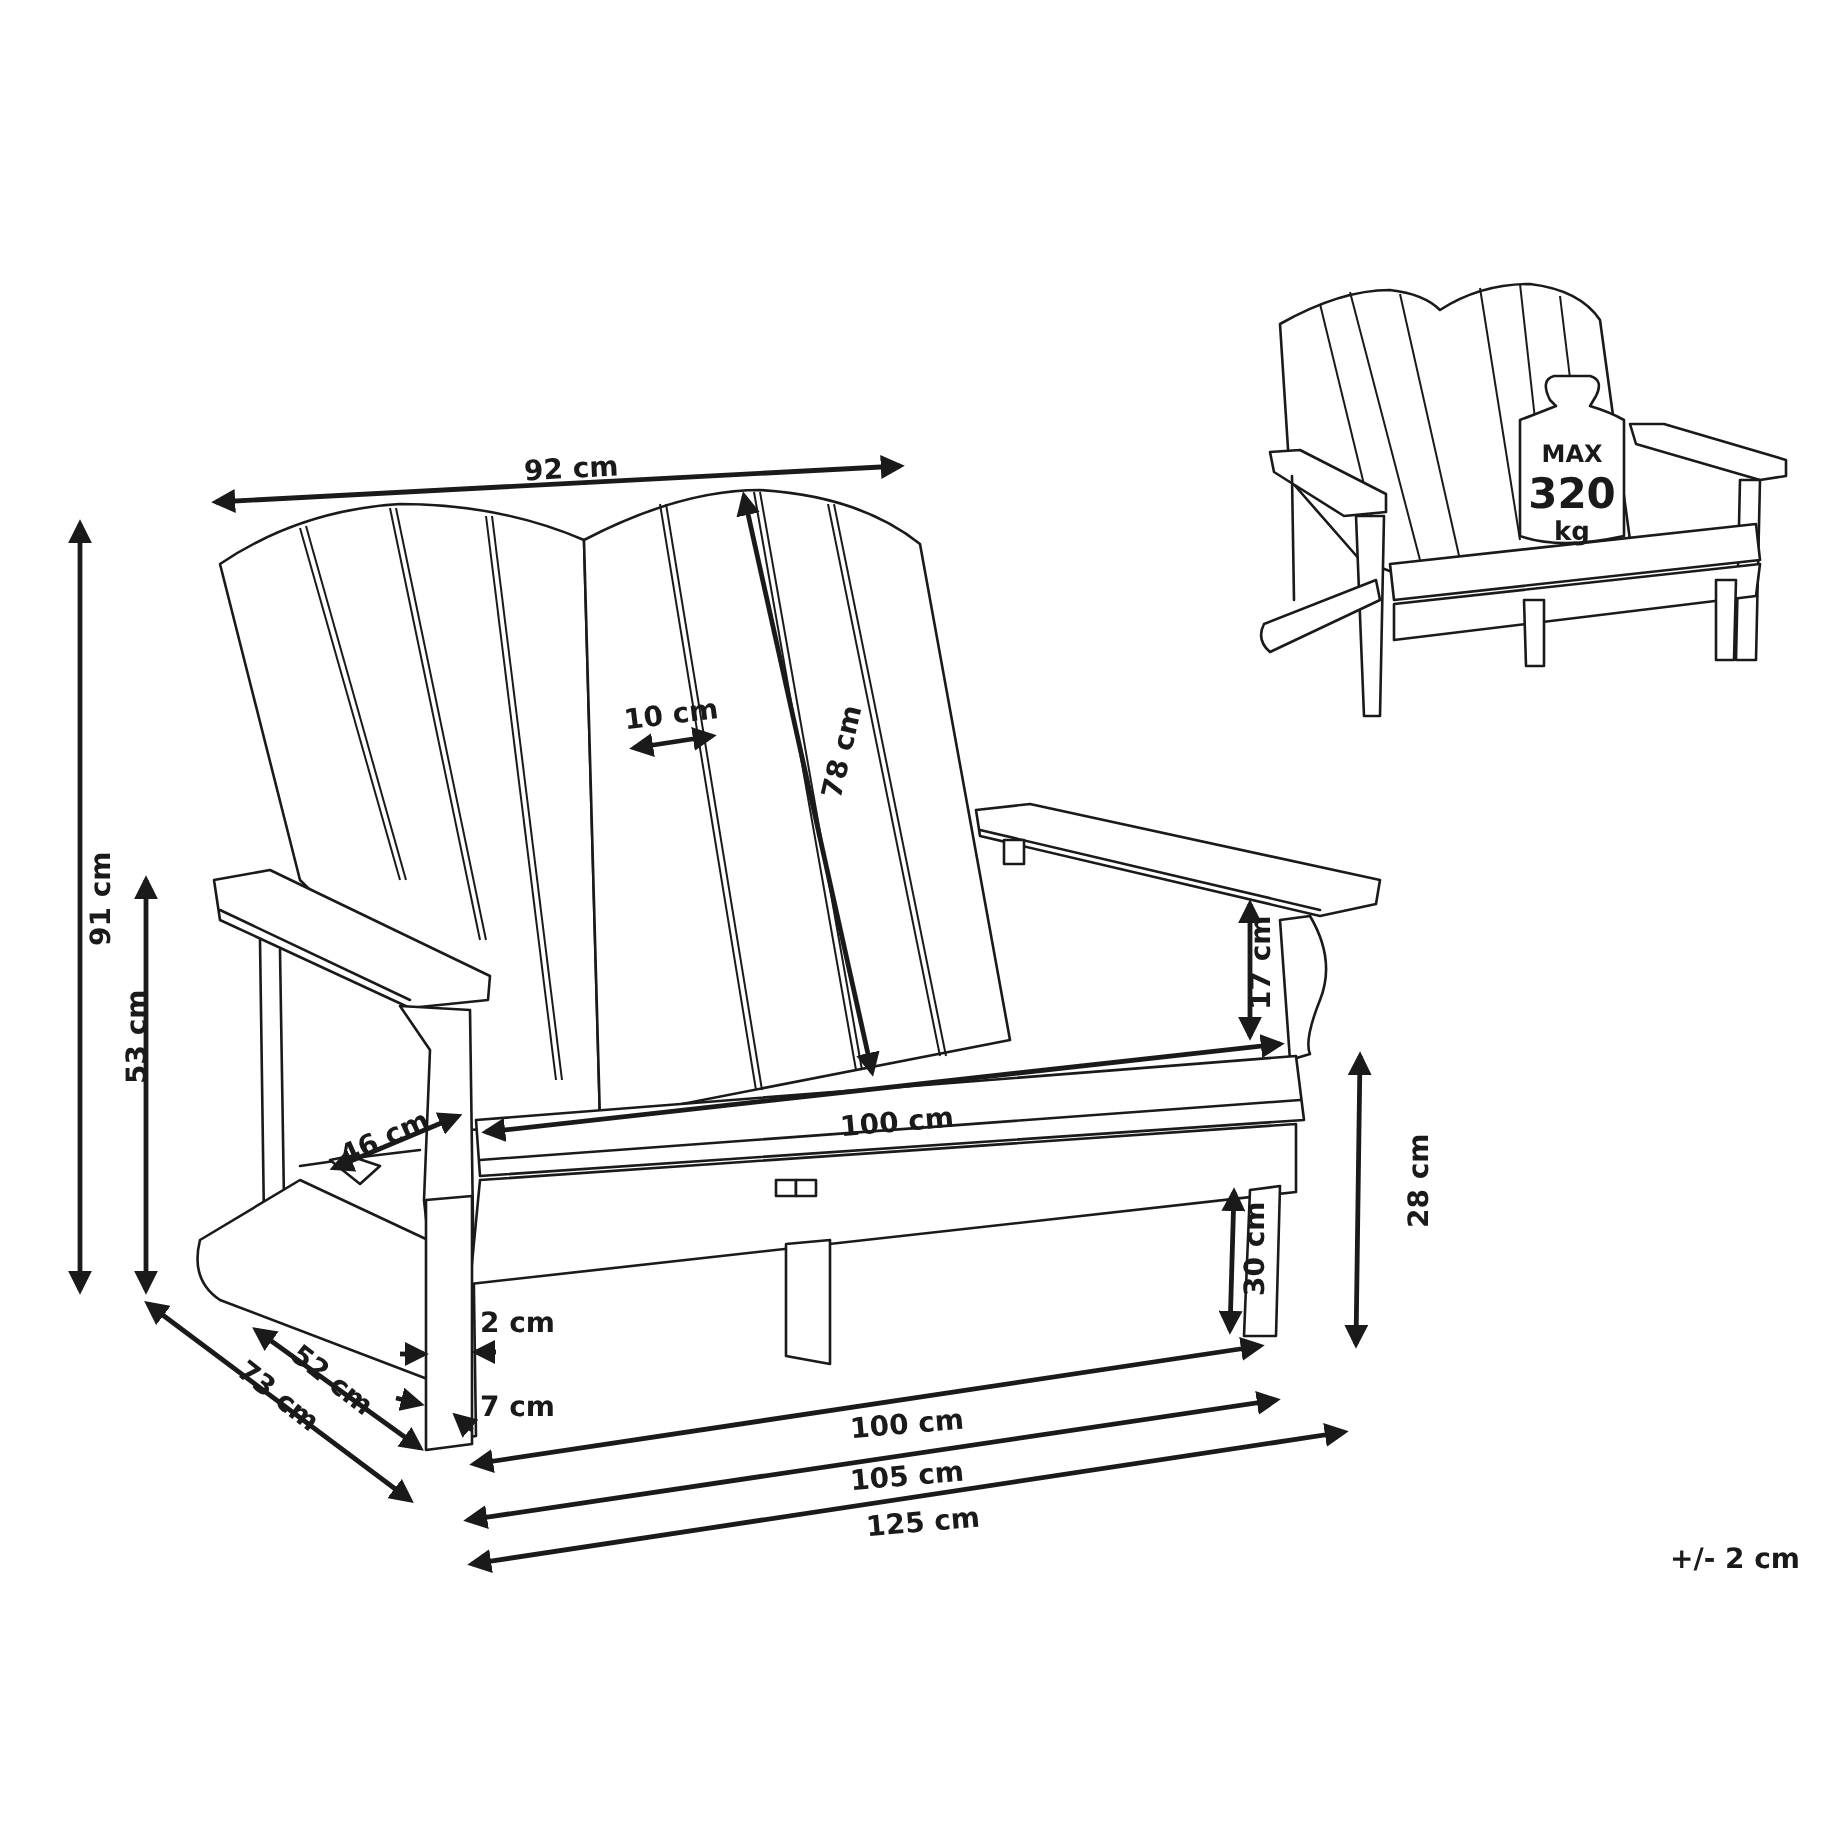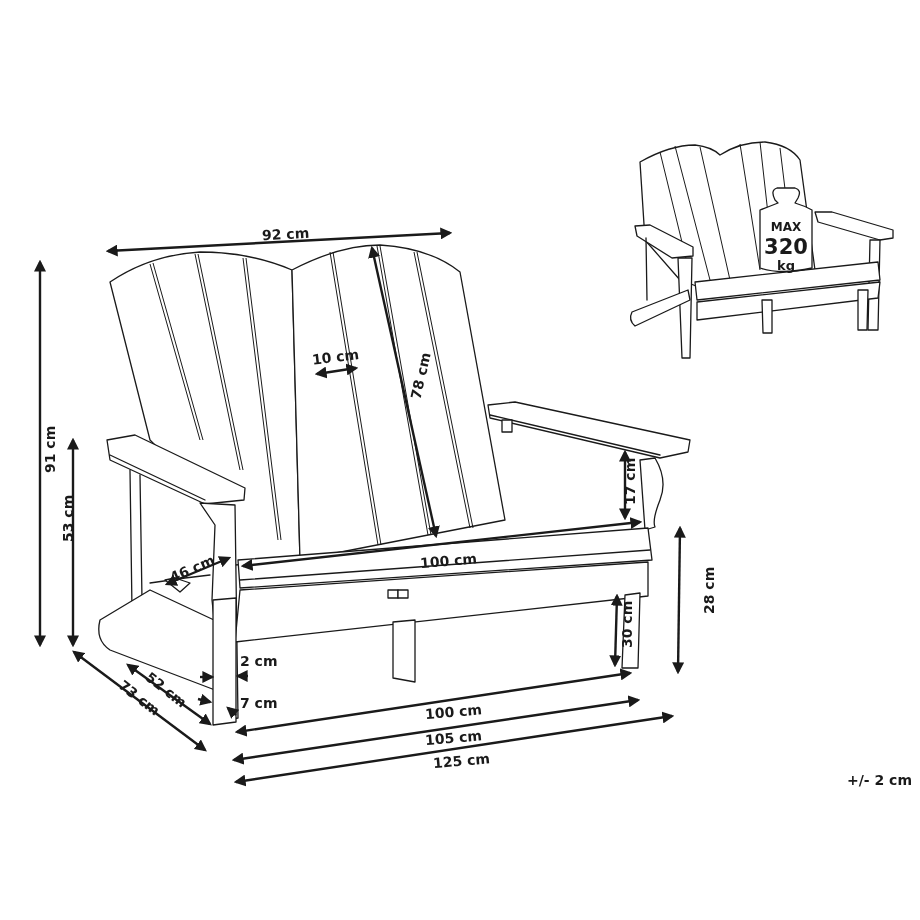--- a/index.html
+++ b/index.html
@@ -5,21 +5,21 @@
     html, body { margin: 0; padding: 0; background: #ffffff; }
     body { width: 920px; height: 920px; position: relative; overflow: hidden;
            font-family: "DejaVu Sans", "Liberation Sans", sans-serif; }
     #canvas { position: absolute; left: 0; top: 0; width: 920px; height: 920px; }
     .lbl { font-family: "DejaVu Sans", sans-serif; font-weight: bold; font-size: 14px; fill: #1a1a1a; }
     .ln { stroke: #1a1a1a; fill: none; stroke-width: 1.3; stroke-linejoin: round; stroke-linecap: round; }
     .lnw { stroke: #1a1a1a; fill: #ffffff; stroke-width: 1.3; stroke-linejoin: round; }
     .dim { stroke: #1a1a1a; stroke-width: 2.4; fill: none; }
     .slat-gap { stroke: #1a1a1a; stroke-width: 1; fill: none; }
     .weight-text { font-family: "DejaVu Sans", sans-serif; font-weight: bold; fill: #1a1a1a; text-anchor: middle; }
-    .tol { position: absolute; right: 8px; top: 772px; font-weight: bold; font-size: 14px; color: #1a1a1a; }
+    .tol { position: absolute; right: 20px; top: 772px; font-weight: bold; font-size: 14px; color: #1a1a1a; }
   </style>
 </head>
 <body>
 
 <svg id="canvas" viewBox="0 0 920 920" xmlns="http://www.w3.org/2000/svg">
   <defs>
     <marker id="ah" viewBox="0 0 10 10" refX="8" refY="5" markerWidth="5" markerHeight="5" orient="auto-start-reverse">
       <path d="M0,0 L10,5 L0,10 z" fill="#1a1a1a"></path>
     </marker>
   </defs>

